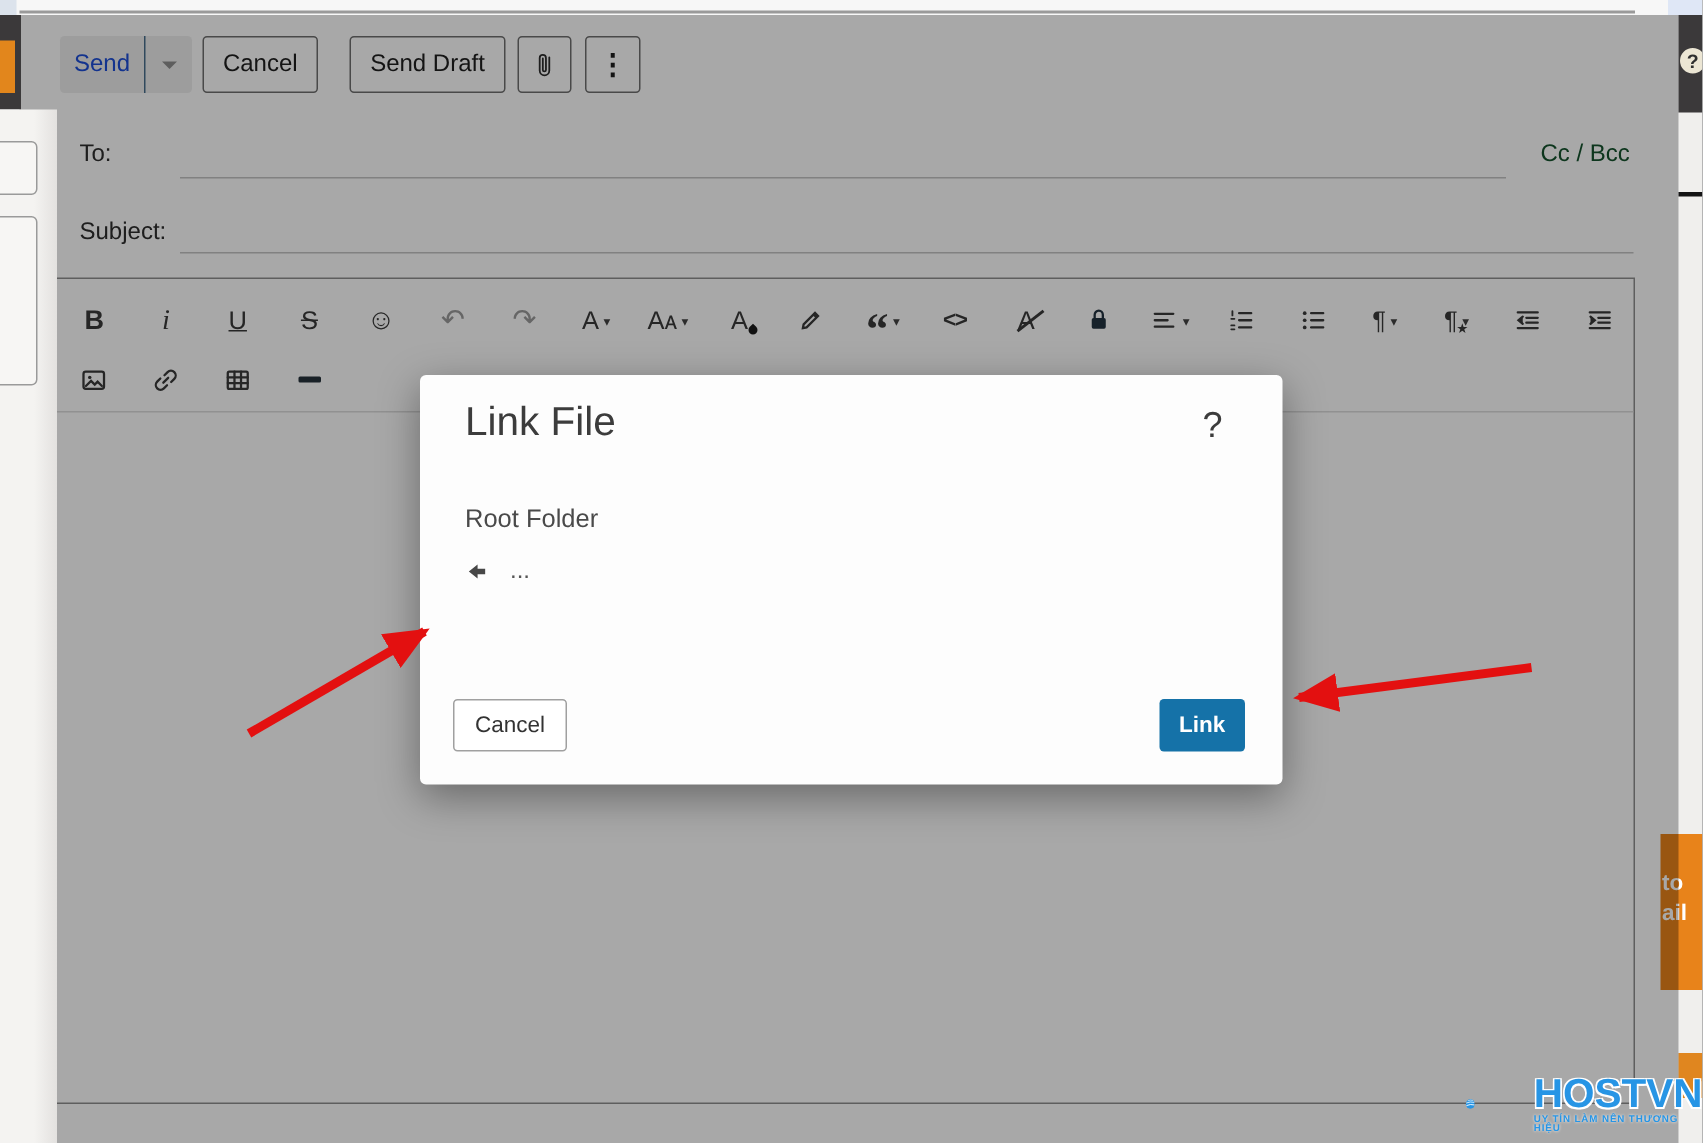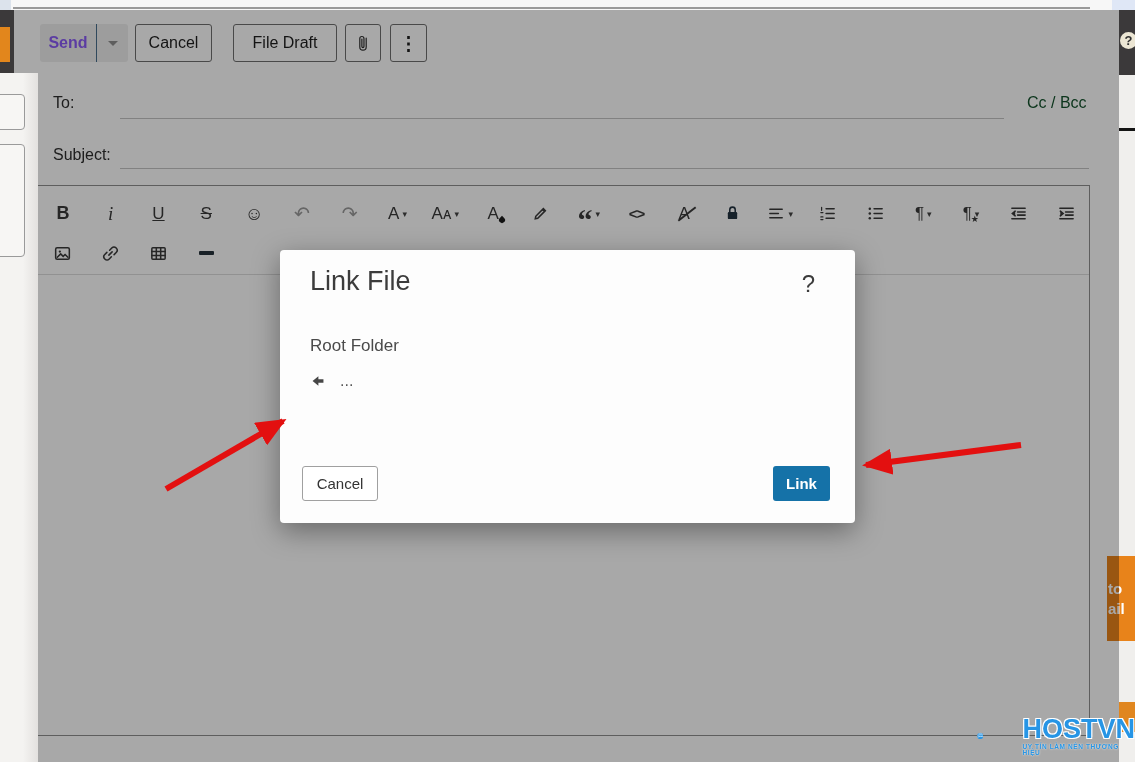--- a/index.html
+++ b/index.html
@@ -12,22 +12,22 @@
   .top-strip .cap-left{position:absolute;left:0;top:0;width:11px;height:10px;background:#dce3ec;}
   .top-strip .cap-right{position:absolute;right:0;top:0;width:23px;height:10px;background:#dfe7f6;}
   .top-strip .edge-line{position:absolute;left:13px;top:7px;width:1077px;height:2px;background:#9a9a9a;}
 
   
   #compose{position:absolute;left:13px;top:10px;width:1106px;height:752px;background:#fff;z-index:1;}
   .btn{border:1px solid #6f6f6f;background:#fff;border-radius:3px;color:#1f1f1f;
        font-size:16px;font-family:inherit;display:flex;align-items:center;justify-content:center;}
   #send-split{position:absolute;left:27px;top:14px;width:88px;height:38px;display:flex;
               background:#efefef;border-radius:3px;border:none;}
-  #send-main{flex:0 0 57px;color:#8b5cf6;font-size:16px;display:flex;align-items:center;justify-content:center;
-             border-right:1px solid #4a708e;font-weight:bold;}
+  #send-main{flex:0 0 57px;color:#1d4ed8;font-size:16px;display:flex;align-items:center;justify-content:center;
+             border-right:1px solid #4a708e;}
   #send-caret{flex:1;display:flex;align-items:center;justify-content:center;}
   #send-caret .tri{width:0;height:0;border:5px solid transparent;border-top-color:#8f8f8f;margin-top:5px;}
   #cancel-btn{position:absolute;left:122px;top:14px;width:77px;height:38px;}
   #savedraft-btn{position:absolute;left:220px;top:14px;width:104px;height:38px;}
   #attach-btn{position:absolute;left:332px;top:14px;width:36px;height:38px;}
   #more-btn{position:absolute;left:377px;top:14px;width:37px;height:38px;font-size:19px;font-weight:bold;}
 
   .fld-label{position:absolute;color:#2e2e2e;font-size:16px;}
   .fld-line{position:absolute;height:1px;background:#c4c4c4;}
   #ccbcc{position:absolute;left:1014px;top:84px;color:#14532d;font-size:16px;cursor:pointer;}
@@ -74,21 +74,21 @@
 
   #right-strip{position:absolute;left:1119px;top:10px;width:16px;height:752px;background:#f0efed;z-index:5;}
   #right-strip .dk{position:absolute;left:0;top:0;width:16px;height:65px;background:#3b393a;}
   #right-strip .help{position:absolute;left:1px;top:22px;width:17px;height:17px;border-radius:50%;
                      background:#ece6d4;color:#2f2f2f;font-size:13px;font-weight:bold;
                      display:flex;align-items:center;justify-content:center;}
   #right-strip .blk-line{position:absolute;left:0;top:118px;width:16px;height:3px;background:#141414;}
   #right-strip .orange-corner{position:absolute;left:0;top:692px;width:16px;height:30px;background:#e0861f;}
 
   
-  #toast{position:absolute;left:1107px;top:556px;width:28px;height:85px;background:#e8831a;z-index:6;
+  #toast{position:absolute;left:1107px;top:556px;width:28px;height:104px;background:#e8831a;z-index:6;
          color:#fff;font-size:15px;font-weight:bold;}
   #toast .t1{position:absolute;left:1px;top:24px;}
   #toast .t2{position:absolute;left:1px;top:44px;}
 
   
   #modal{position:absolute;left:280px;top:250px;width:575px;height:273px;background:#fdfdfd;border-radius:4px;
          box-shadow:0 8px 28px rgba(0,0,0,.38);z-index:40;}
   #modal-title{position:absolute;left:30px;top:16px;font-size:27px;color:#3c3c3c;}
   #modal-help{position:absolute;right:40px;top:20px;font-size:24px;color:#3c3c3c;cursor:pointer;}
   #modal-folder{position:absolute;left:30px;top:86px;font-size:17px;color:#4a4a4a;}
@@ -119,21 +119,21 @@
 <div id="stage">
 
   <div id="compose">
     <div id="send-split">
       <div id="send-main">Send</div>
       <div id="send-caret">
           <span class="tri"></span>
         </div>
     </div>
     <button class="btn" id="cancel-btn">Cancel</button>
-    <button class="btn" id="savedraft-btn">File Draft</button>
+    <button class="btn" id="savedraft-btn">Send Draft</button>
     <button class="btn" id="attach-btn">
         <svg width="16" height="22" viewBox="0 0 20 24">
           <path d="M14 6v11a4 4 0 0 1-8 0V6.5a2.6 2.6 0 0 1 5.2 0v10a1.3 1.3 0 0 1-2.6 0V7" stroke="#2e2e2e" stroke-width="1.5" fill="none" stroke-linecap="round"></path>
         </svg>
       </button>
     <button class="btn" id="more-btn">⋮</button>
 
     <div class="fld-label" style="left:40px;top:84px;">To:</div>
     <div class="fld-line" style="left:107px;top:108px;width:884px;"></div>
     <div id="ccbcc">Cc / Bcc</div>

